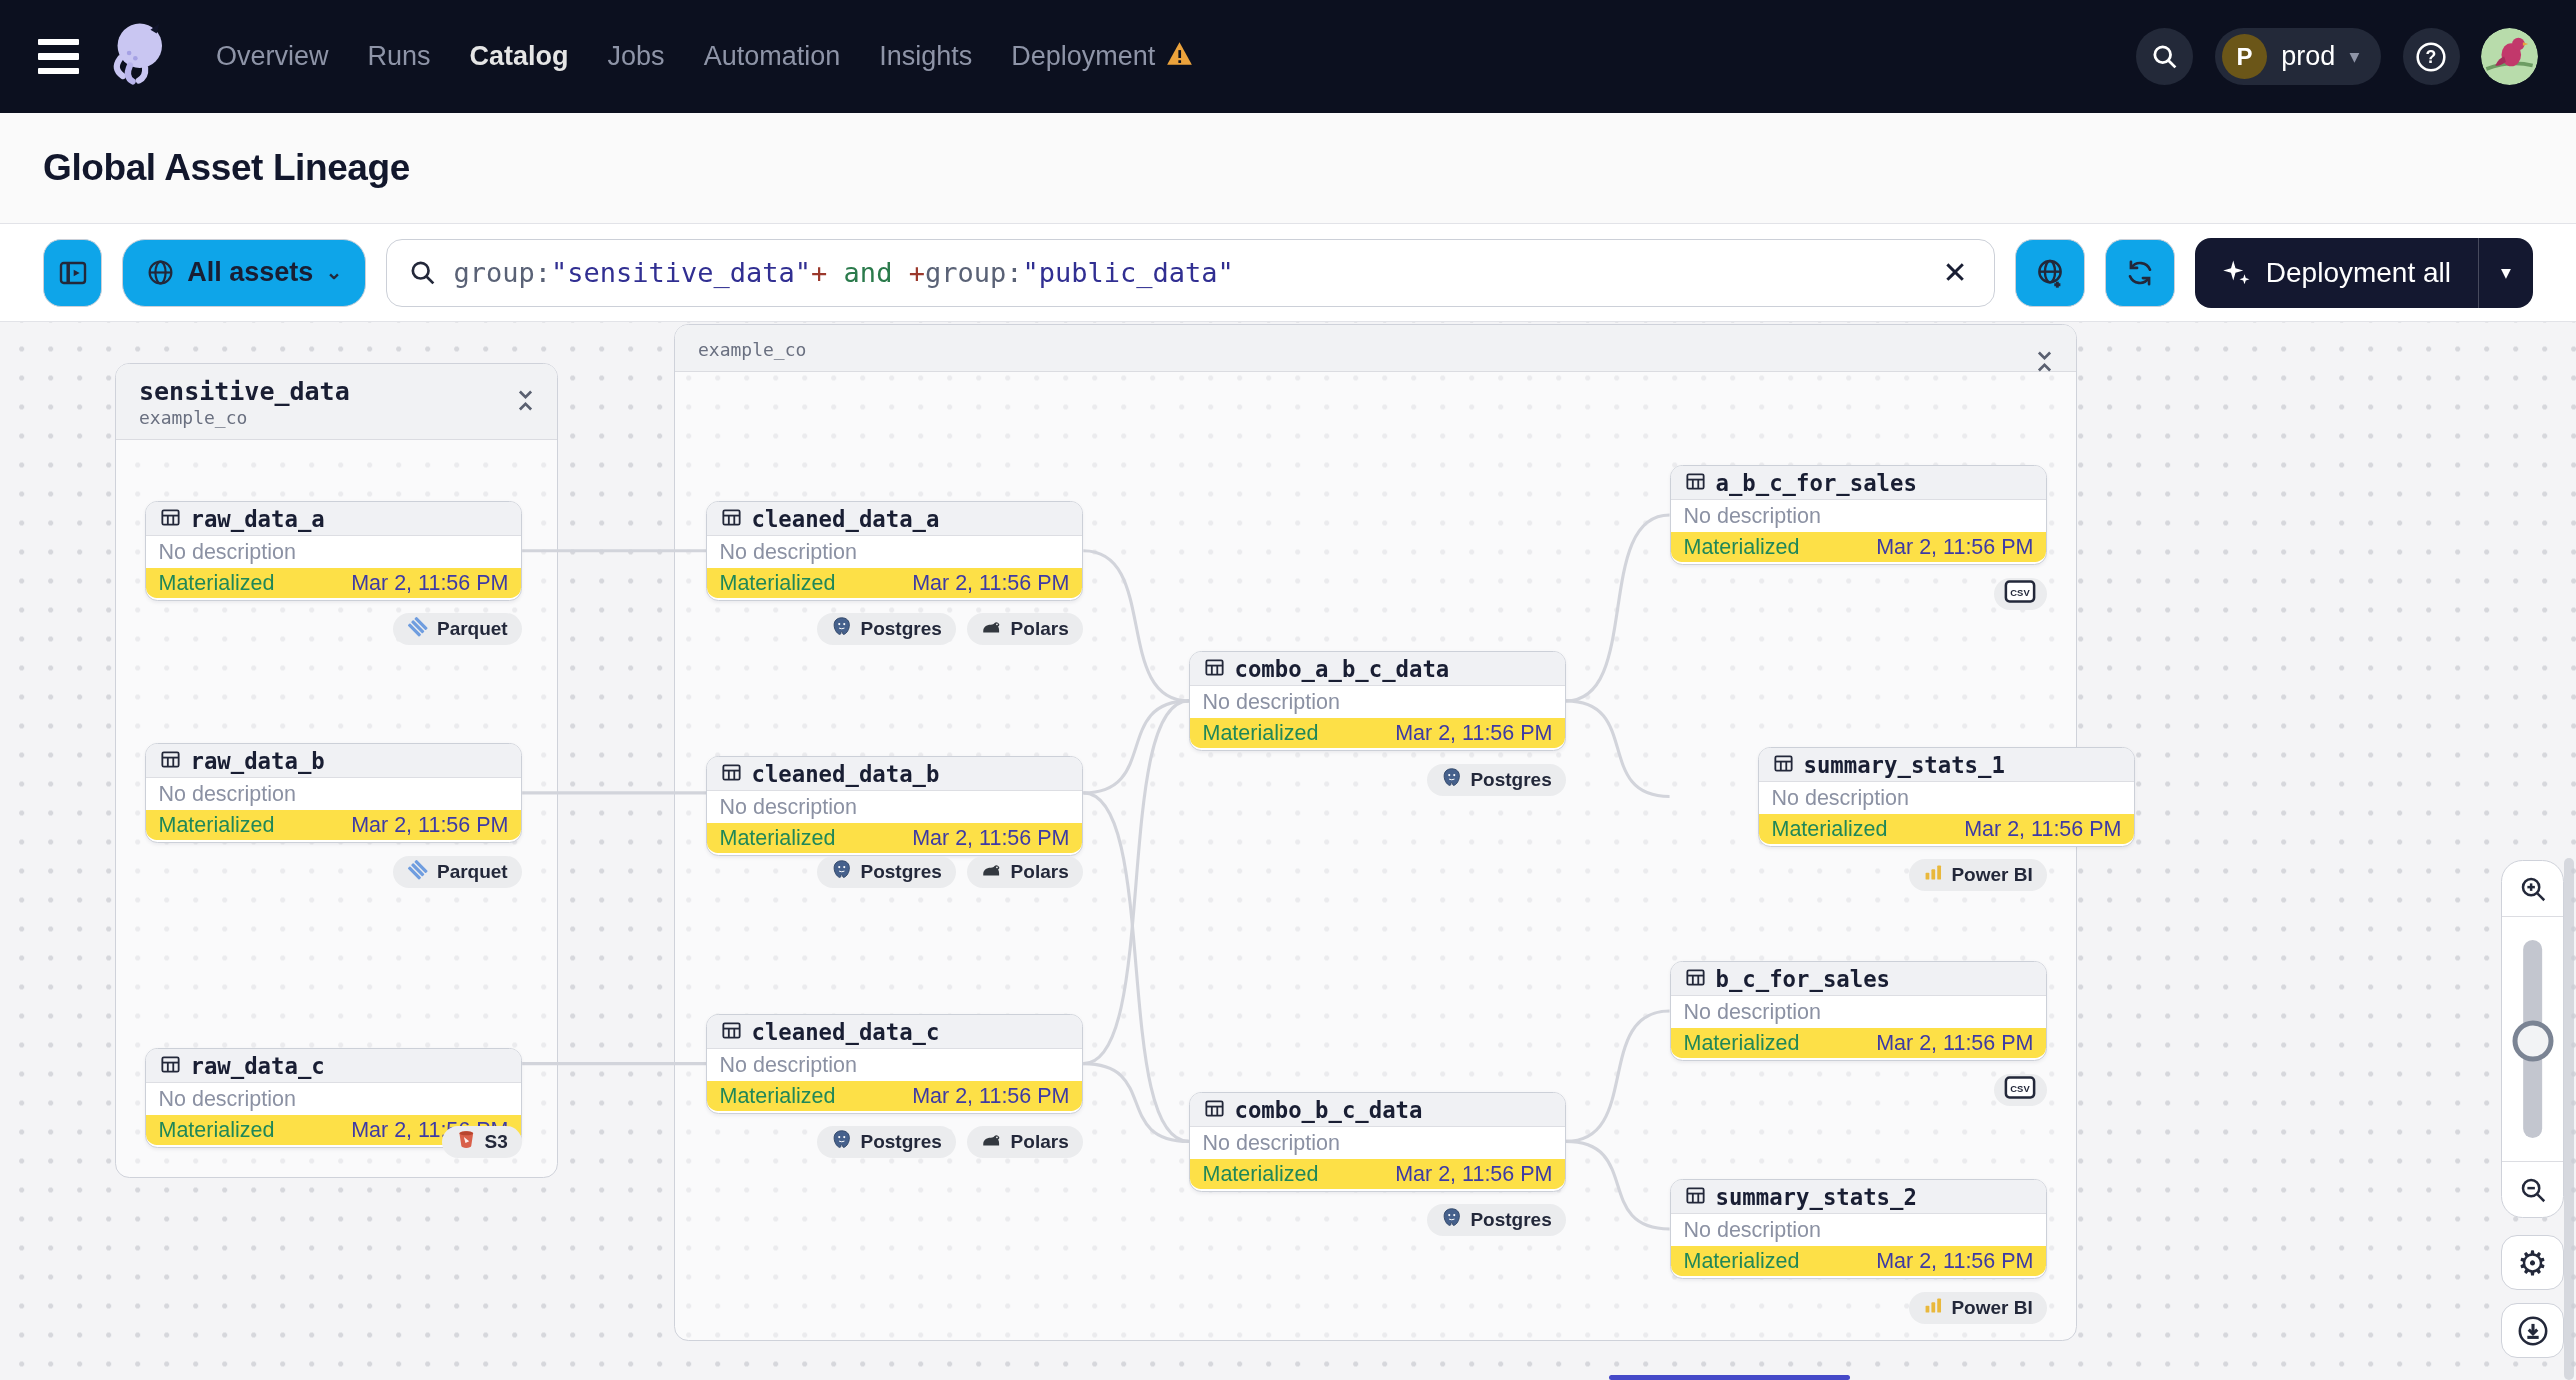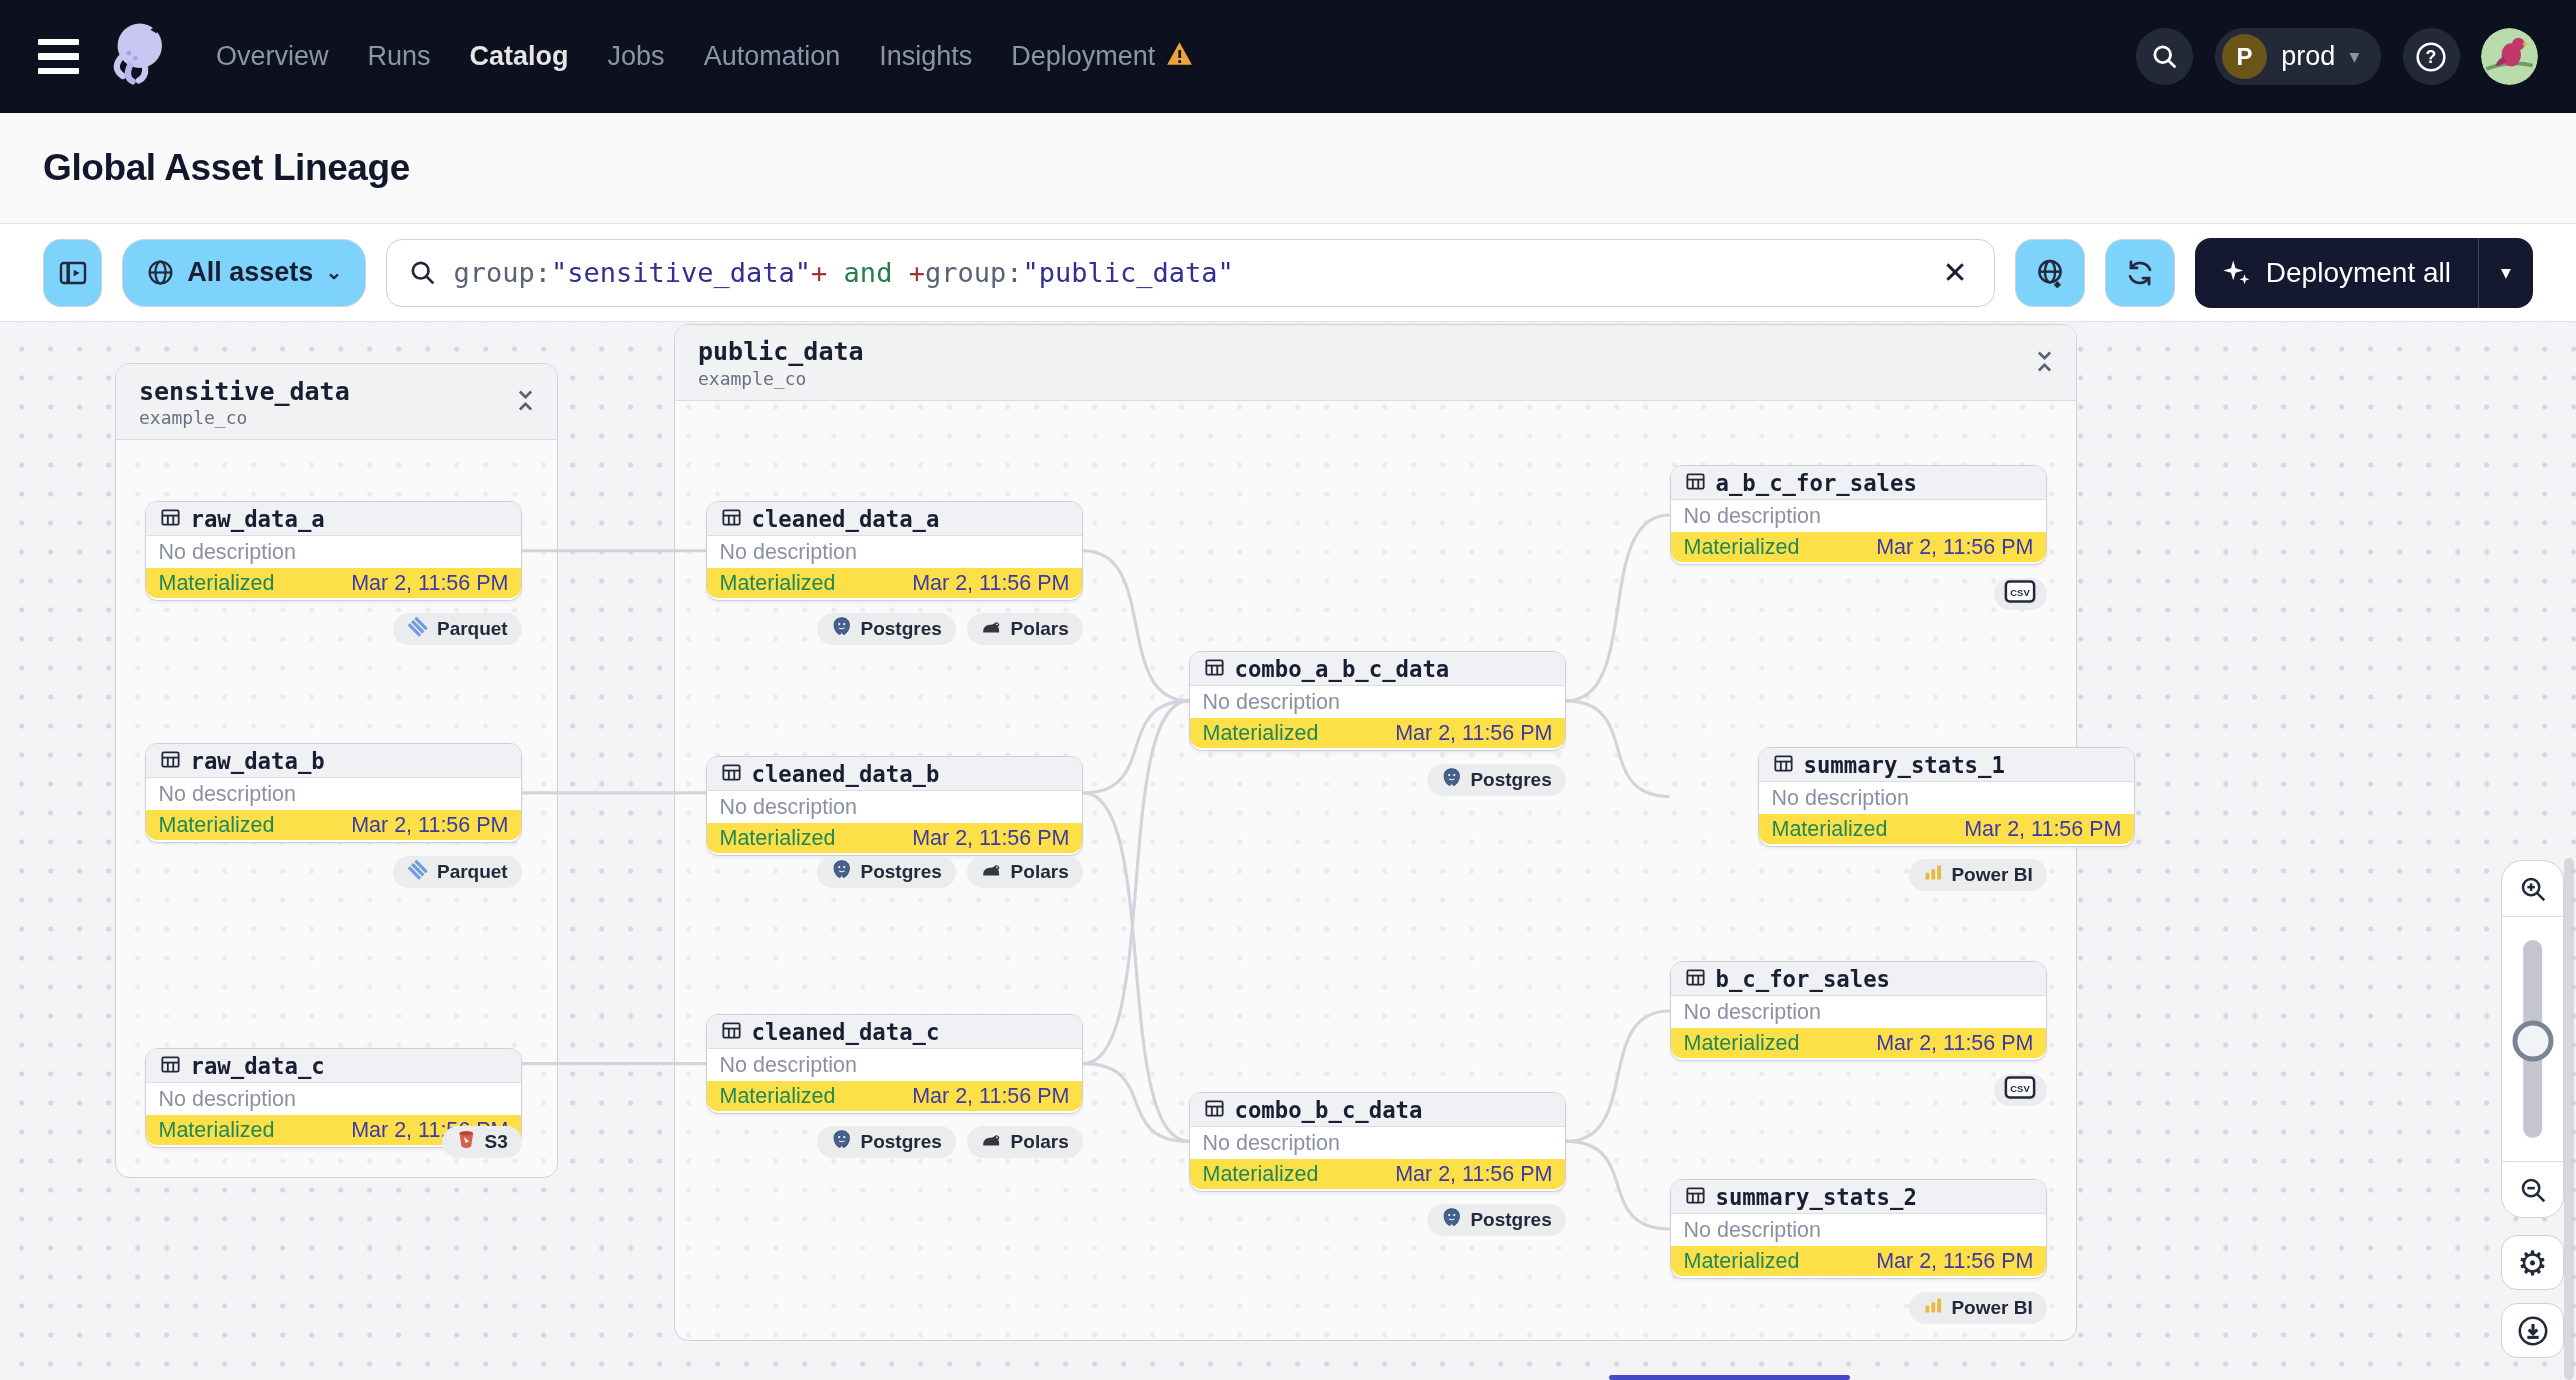--- a/index.html
+++ b/index.html
@@ -23,21 +23,21 @@
   .chev { color:#8e94a7; font-size:19.7px; }
   .user-avatar { width:57px; height:57px; border-radius:50%; overflow:hidden; cursor:pointer; }
 
   
   .titlebar { height:111px; background:#fafafa; border-bottom:1.8px solid #e2e3e8; display:flex; align-items:center; padding:16px 43px; }
   .page-title { font-size:37px; font-weight:700; color:#12172c; letter-spacing:-0.4px; }
   .reload-btn { margin-left:auto; height:57px; border:1.8px solid #ccd0d8; background:#fff; border-radius:29px; display:flex; align-items:center; gap:12.5px; padding:0 25px; font-size:26px; color:#191e33; cursor:pointer; }
 
   
   .toolbar { height:98px; background:#fff; border-bottom:1.8px solid #e2e3e8; display:flex; align-items:center; padding:0 43px; gap:19.7px; }
-  .tb-btn { height:68px; border:1.8px solid #ccd0d8; background:#7dd3fc; border-radius:18px; display:flex; align-items:center; justify-content:center; cursor:pointer; }
+  .tb-btn { height:68px; border:1.8px solid #ccd0d8; background:#0ea5e9; border-radius:18px; display:flex; align-items:center; justify-content:center; cursor:pointer; }
   .panel-btn { width:59px; }
   .scope-btn { padding:0 23px; gap:12.5px; font-size:27px; font-weight:600; color:#191e33; border-radius:23px; }
   .searchbox { flex:1; height:68px; border:1.8px solid #ccd0d8; border-radius:16px; display:flex; align-items:center; padding:0 21.5px; gap:16px; background:#fff; }
   .query { font-family:"DejaVu Sans Mono", monospace; font-size:27px; white-space:pre; flex:1; }
   .qp-key { color:#5a6276; }
   .qp-string { color:#312f92; }
   .qp-op { color:#9b382c; }
   .qp-kw { color:#2a7a4b; }
   .clear-x { font-size:30px; color:#191e33; cursor:pointer; padding:0 5.4px; }
   .sq-btn { width:70px; }
@@ -223,21 +223,20 @@
        <div class="group-title">sensitive_data</div>
        <div class="group-sub">example_co</div>
        <div class="collapse-btn"><svg width="27" height="27" viewBox="0 0 24 24" stroke="#5a6070" stroke-width="2.4" fill="none">
                 <polyline points="7,4 12,9 17,4"></polyline>
                 <polyline points="7,20 12,15 17,20"></polyline>
               </svg></div>
      </div>
         </div>
         <div class="group-box" style="left: 674px; top: 1.8px; width: 1403px; height: 1017px;">
           <div class="group-header">
-       <div class="group-title">public_data</div>
        <div class="group-sub">example_co</div>
        <div class="collapse-btn"><svg width="27" height="27" viewBox="0 0 24 24" stroke="#5a6070" stroke-width="2.4" fill="none">
                 <polyline points="7,4 12,9 17,4"></polyline>
                 <polyline points="7,20 12,15 17,20"></polyline>
               </svg></div>
      </div>
         </div>
       </div>
     <svg class="edges" width="2576" height="1058" viewBox="0 0 2882 1184">
         <path d="M 584 256 C 669 256, 705 256, 790 256" fill="none" stroke="#d2d4db" stroke-width="3.5"></path>

